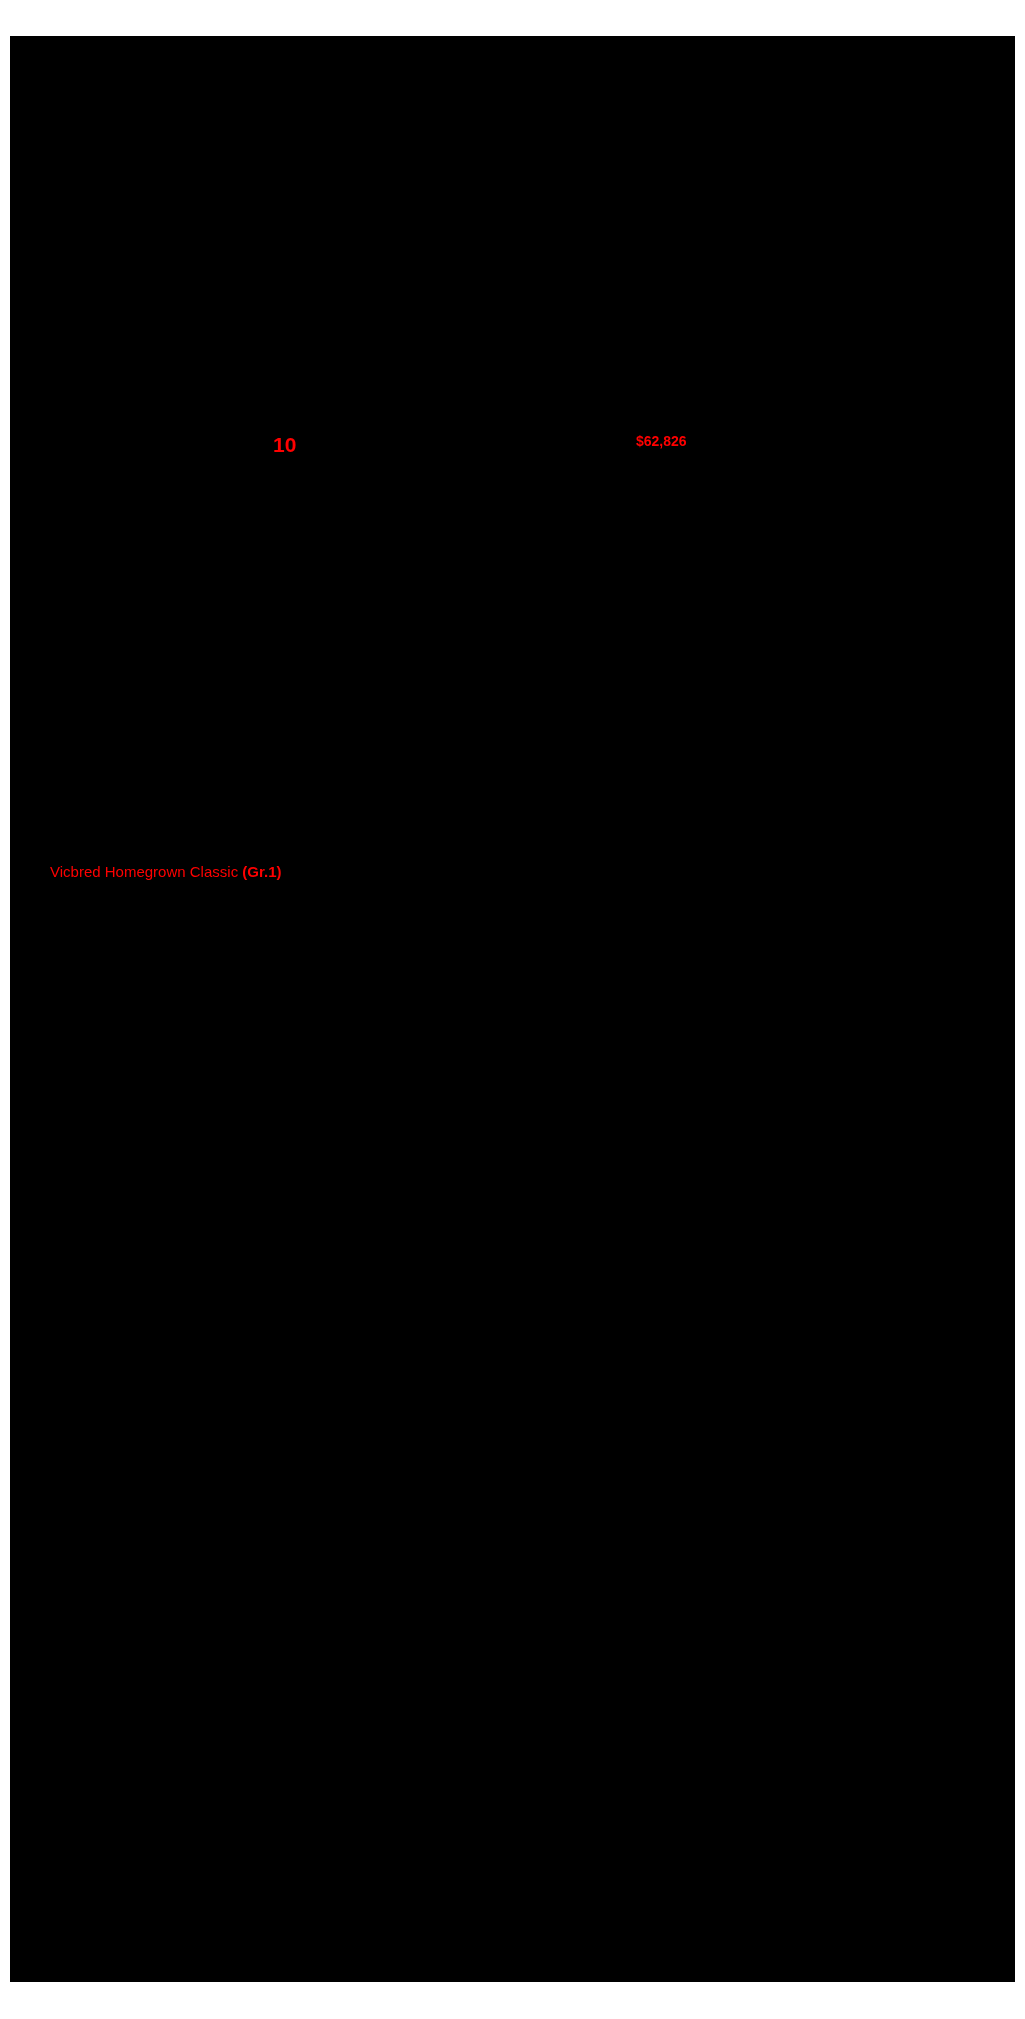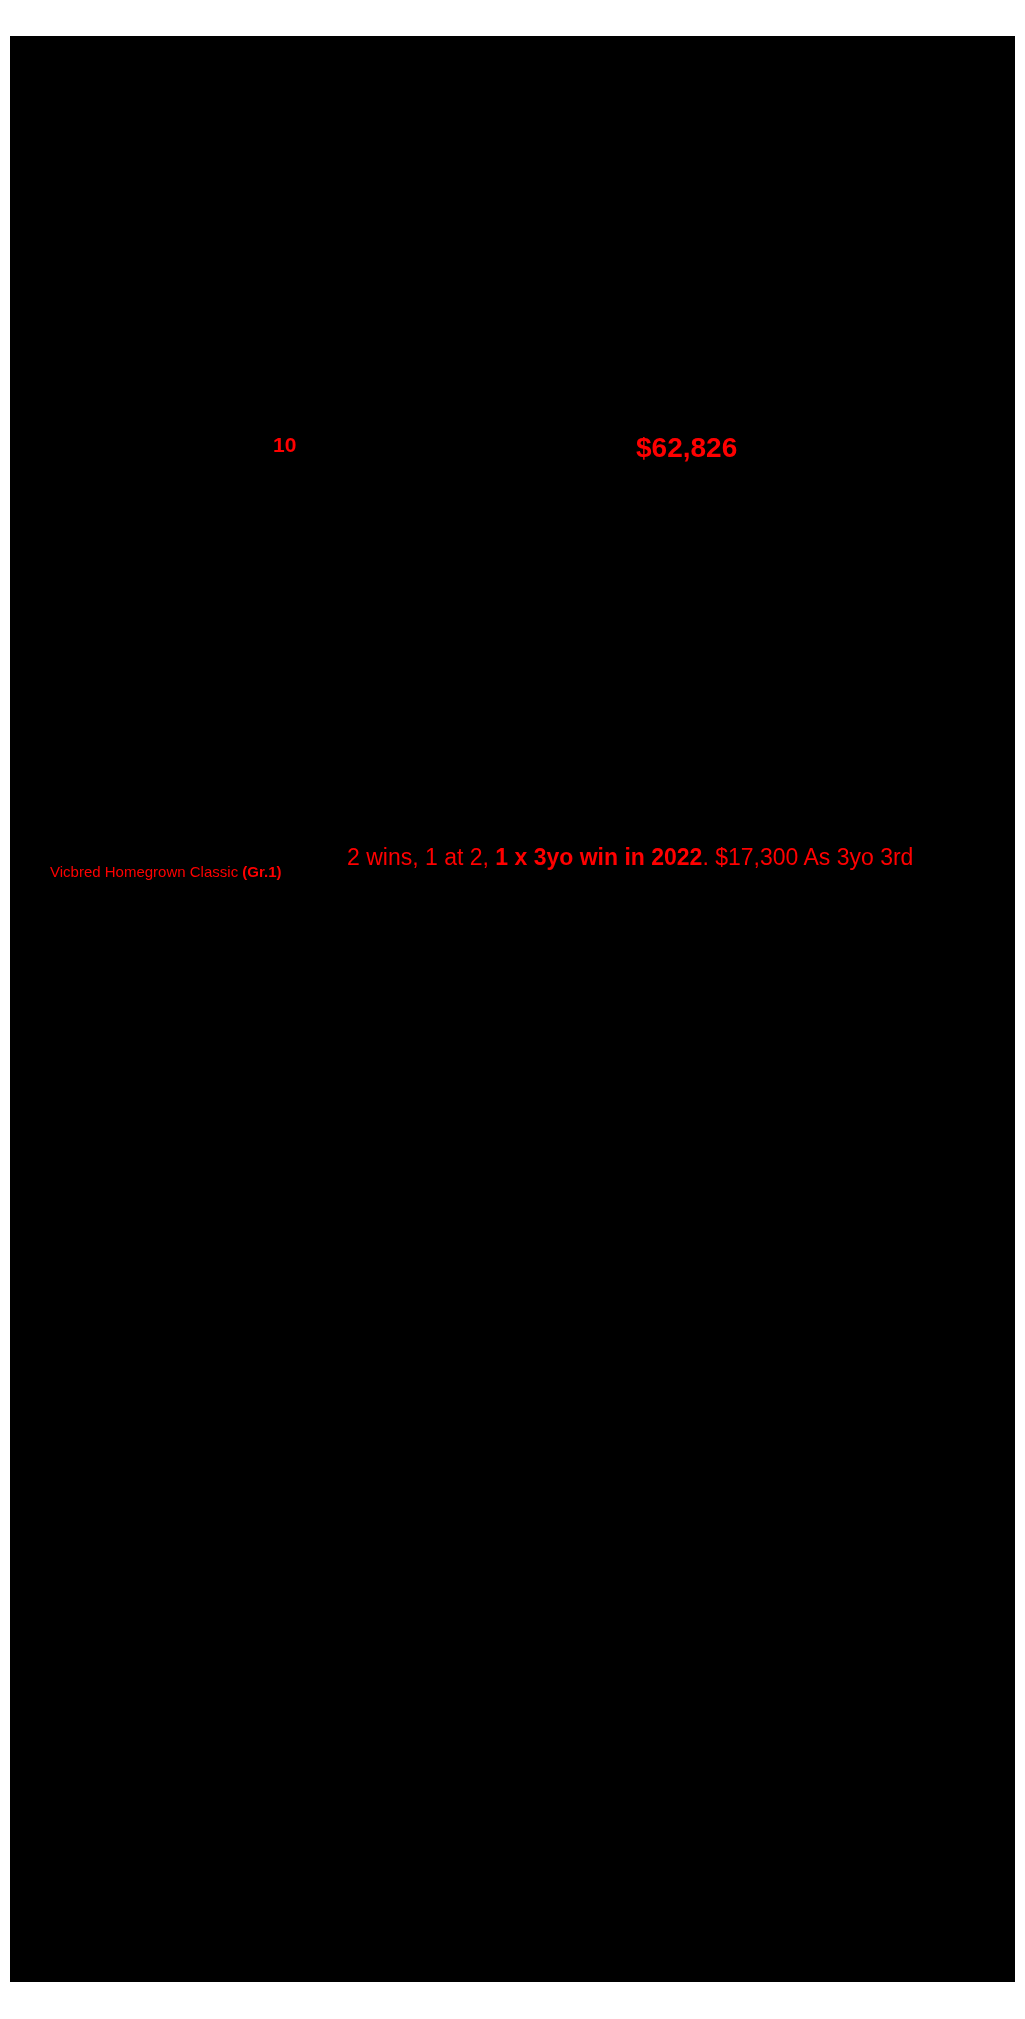--- a/index.html
+++ b/index.html
@@ -35,21 +35,21 @@
   #starts-value {
     left: 255px;
     top: 398px;
     font-size: 21px;
     font-weight: bold;
     margin-left: 8px;
   }
   #earnings-value {
     left: 626px;
     top: 398px;
-    font-size: 28px;
+    font-size: 14px;
     font-weight: bold;
   }
 
   
   #race-name {
     left: 40px;
     top: 828px;
     font-size: 15px;
   }
   #race-record {
@@ -64,17 +64,14 @@
 <div class="page">
 
   <div class="txt" id="starts-value">10</div>
 
   <div class="txt" id="earnings-value">$62,826</div>
 
   <div class="txt" id="race-name">
     <span>Vicbred Homegrown Classic </span><span class="bold">(Gr.1)</span>
   </div>
 
-  <div class="txt" id="race-record">
-    <span>2 wins, 1 at 2, </span><span class="bold">1 x 3yo win in 2022</span><span>. $17,300  As 3yo 3rd</span>
-  </div>
 
 </div>
 
 </body></html>

